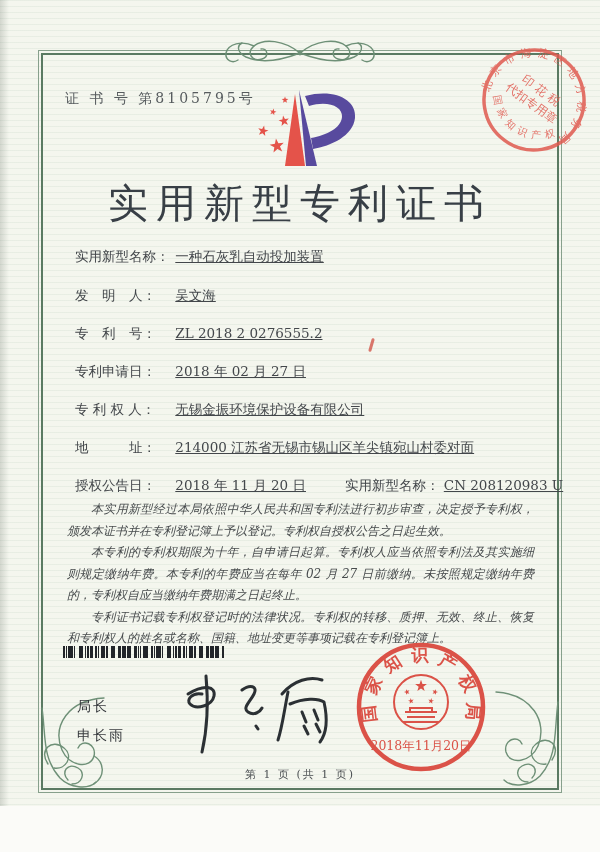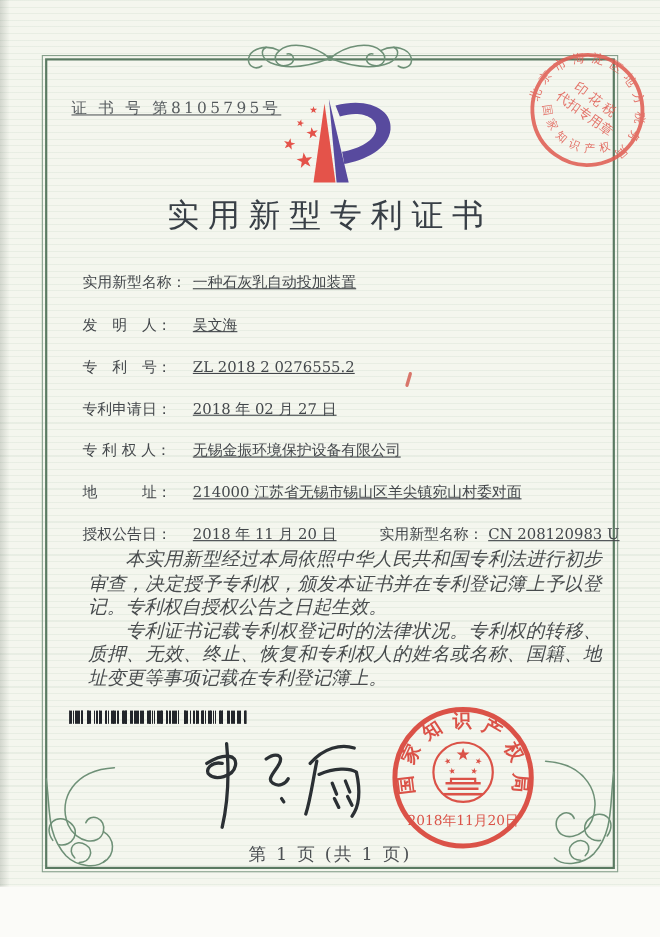--- a/index.html
+++ b/index.html
@@ -30,38 +30,38 @@
     position:absolute; left:38px; top:50px; width:524px; height:743px;
     border:1px solid #87a08c;
   }
   .frame-inner {
     position:absolute; inset:2px;
     border:2.5px solid #5a7a62;
   }
   .ornament { position:absolute; pointer-events:none; }
   .cert-no {
     position:absolute; left:65px; top:90px;
-    font-size:14px; letter-spacing:3px; color:#565b5e;text-decoration:underline;
+    font-size:14px; letter-spacing:3px; color:#565b5e;
   }
   .logo { position:absolute; left:243px; top:86px; }
   .title {
     position:absolute; left:0; top:176px; width:100%;
-    text-align:center; font-size:29px; letter-spacing:8px;
+    text-align:center; font-size:40px; letter-spacing:8px;
     color:#383f46; font-weight:500;
   }
   .fields { position:absolute; left:75px; top:248px; width:460px; }
   .field-row { position:absolute; left:0; font-size:13.5px; white-space:nowrap; }
   .field-label { display:inline-block; min-width:96px; color:#43474b; }
   .field-value { color:#43474b;text-decoration:underline; }
   .row-0 { top:0; }  .row-1 { top:39px; } .row-2 { top:77px; }
   .row-3 { top:115px; } .row-4 { top:153px; } .row-5 { top:191px; }
   .row-6 { top:229px; } .row-7 { top:229px; left:270px; }
   .paragraphs {
-    position:absolute; left:80px; top:499px; width:467px;
-    font-size:17px; line-height:21.5px; text-align:justify;
+    position:absolute; left:67px; top:499px; width:467px;
+    font-size:12px; line-height:21.5px; text-align:justify;
     color:#474b4d; font-style:italic;
   }
   .paragraphs p { text-indent:2em; }
   .barcode {
     position:absolute; left:63px; top:646px; width:161px; height:12px;
     background:
       repeating-linear-gradient(90deg,#22252a 0 2px, transparent 2px 3px,
         #22252a 3px 4px, transparent 4px 8px),
       repeating-linear-gradient(90deg,#22252a 0 1px, transparent 1px 5px,
         #22252a 5px 8px, transparent 8px 11px);
@@ -76,21 +76,21 @@
   .tax-stamp {
     position:absolute; left:462px; top:28px;
     transform:rotate(36deg); opacity:0.85;
   }
   .ink-mark {
     position:absolute; left:370px; top:338px; width:3px; height:14px;
     background:#d2564a; transform:rotate(16deg); border-radius:2px; opacity:.8;
   }
   .footer {
     position:absolute; left:0; top:767px; width:100%;
-    text-align:center; font-size:16px; letter-spacing:2px; color:#4c5053;
+    text-align:center; font-size:11px; letter-spacing:2px; color:#4c5053;
   }
   svg text { font-family:"DejaVu Serif","Liberation Serif",serif; }
 </style>
 </head>
 <body>
 
 <div class="page">
 
   <div class="scan-left"></div>
   <div class="scan-bottom"></div>
@@ -186,25 +186,30 @@
     <div class="field-row row-7">
       <span class="field-label" style="min-width:0">实用新型名称：</span>
       <span class="field-value">CN 208120983 U</span>
     </div>
   </div>
 
   <div class="ink-mark"></div>
 
   <div class="paragraphs">
     <p>本实用新型经过本局依照中华人民共和国专利法进行初步审查，决定授予专利权，颁发本证书并在专利登记簿上予以登记。专利权自授权公告之日起生效。</p>
+    <p>本专利的专利权期限为十年，自申请日起算。专利权人应当依照专利法及其实施细则规定缴纳年费。本专利的年费应当在每年 02 月 27 日前缴纳。未按照规定缴纳年费的，专利权自应当缴纳年费期满之日起终止。</p>
     <p>专利证书记载专利权登记时的法律状况。专利权的转移、质押、无效、终止、恢复和专利权人的姓名或名称、国籍、地址变更等事项记载在专利登记簿上。</p>
   </div>
 
   <div class="barcode"></div>
 
+  <div class="signer">
+    <div>局长</div>
+    <div>申长雨</div>
+  </div>
 
   <svg class="signature-svg" width="170" height="95" viewBox="0 0 170 95">
     <g stroke="#2b3034" stroke-width="3" fill="none" stroke-linecap="round" stroke-linejoin="round">
       <path d="M18,26 C34,16 46,18 44,28 C42,38 26,42 20,36 C16,32 22,24 32,26"></path>
       <path d="M36,8 C38,30 38,58 32,84"></path>
       <path d="M72,22 C80,16 88,18 84,26 C80,34 72,40 78,44 C84,48 90,44 92,40"></path>
       <path d="M86,58 l2,3"></path>
       <path d="M112,26 C124,12 140,8 152,12"></path>
       <path d="M118,24 C114,44 112,60 108,72"></path>
       <path d="M120,36 C134,30 148,30 154,34 C158,52 156,66 150,74"></path>

